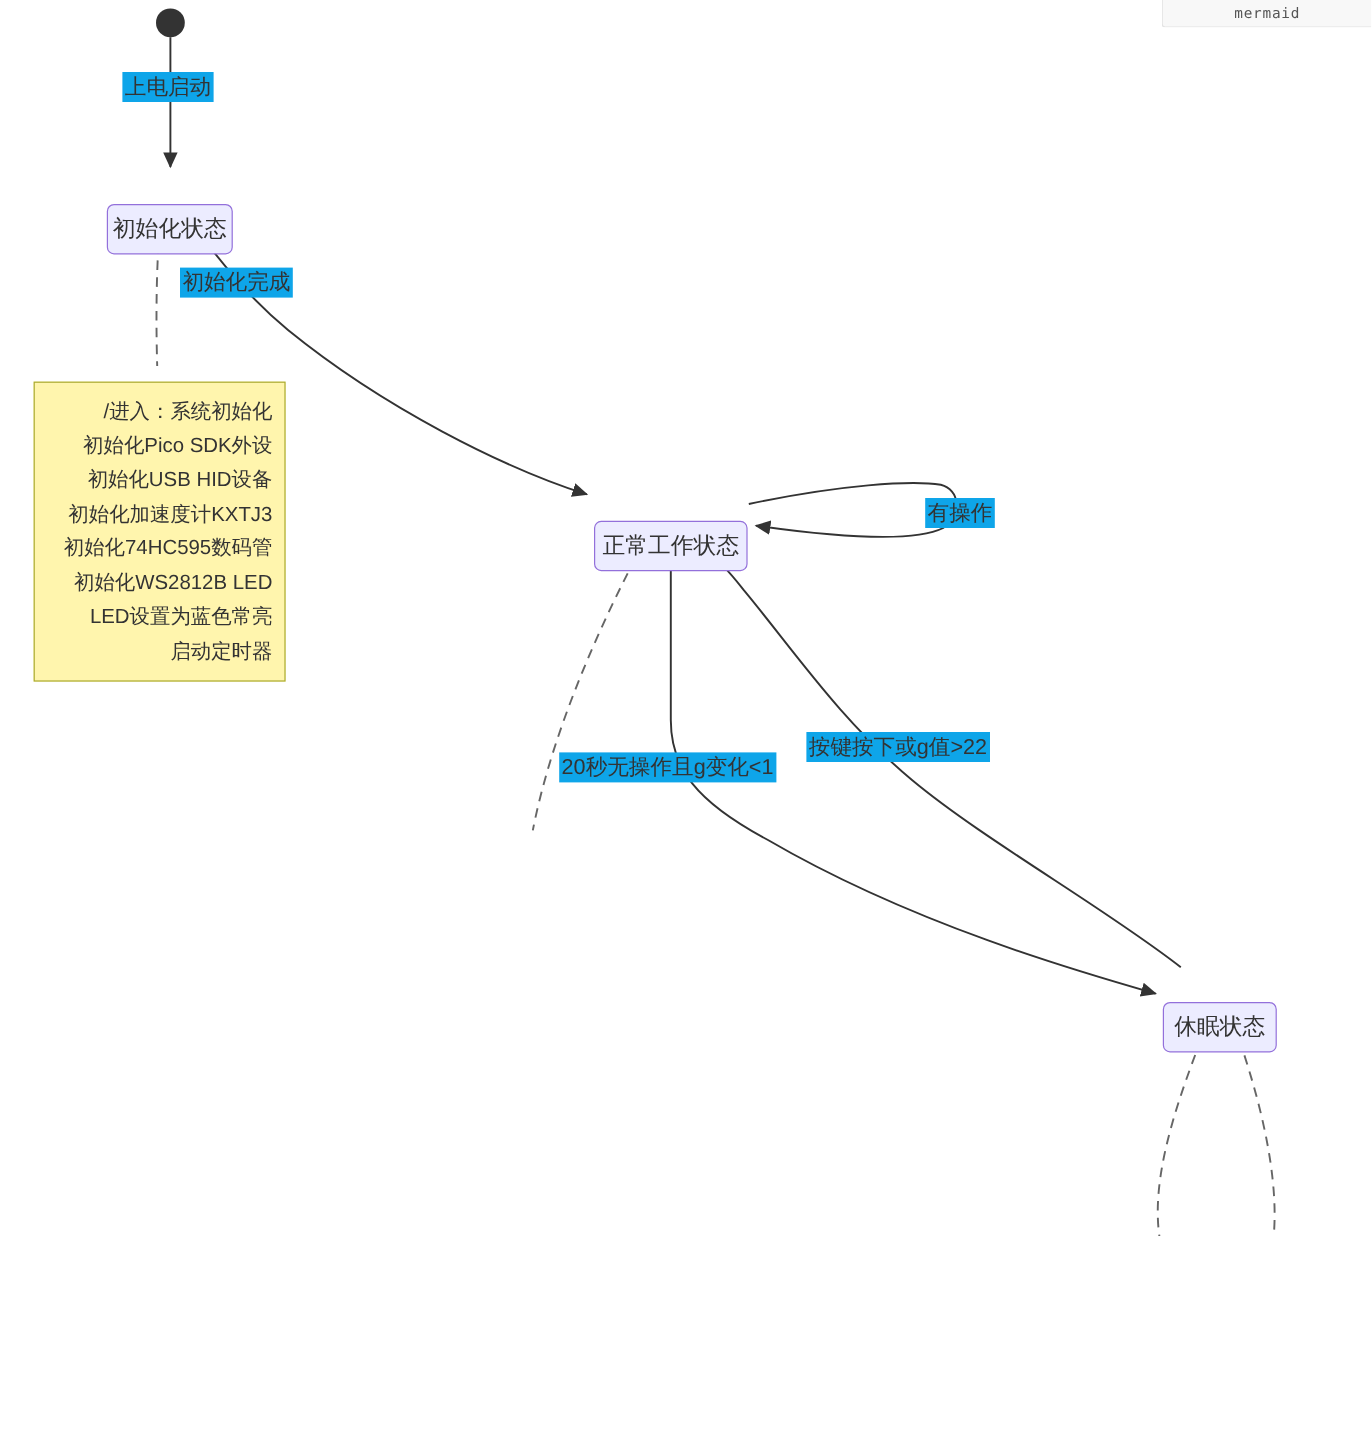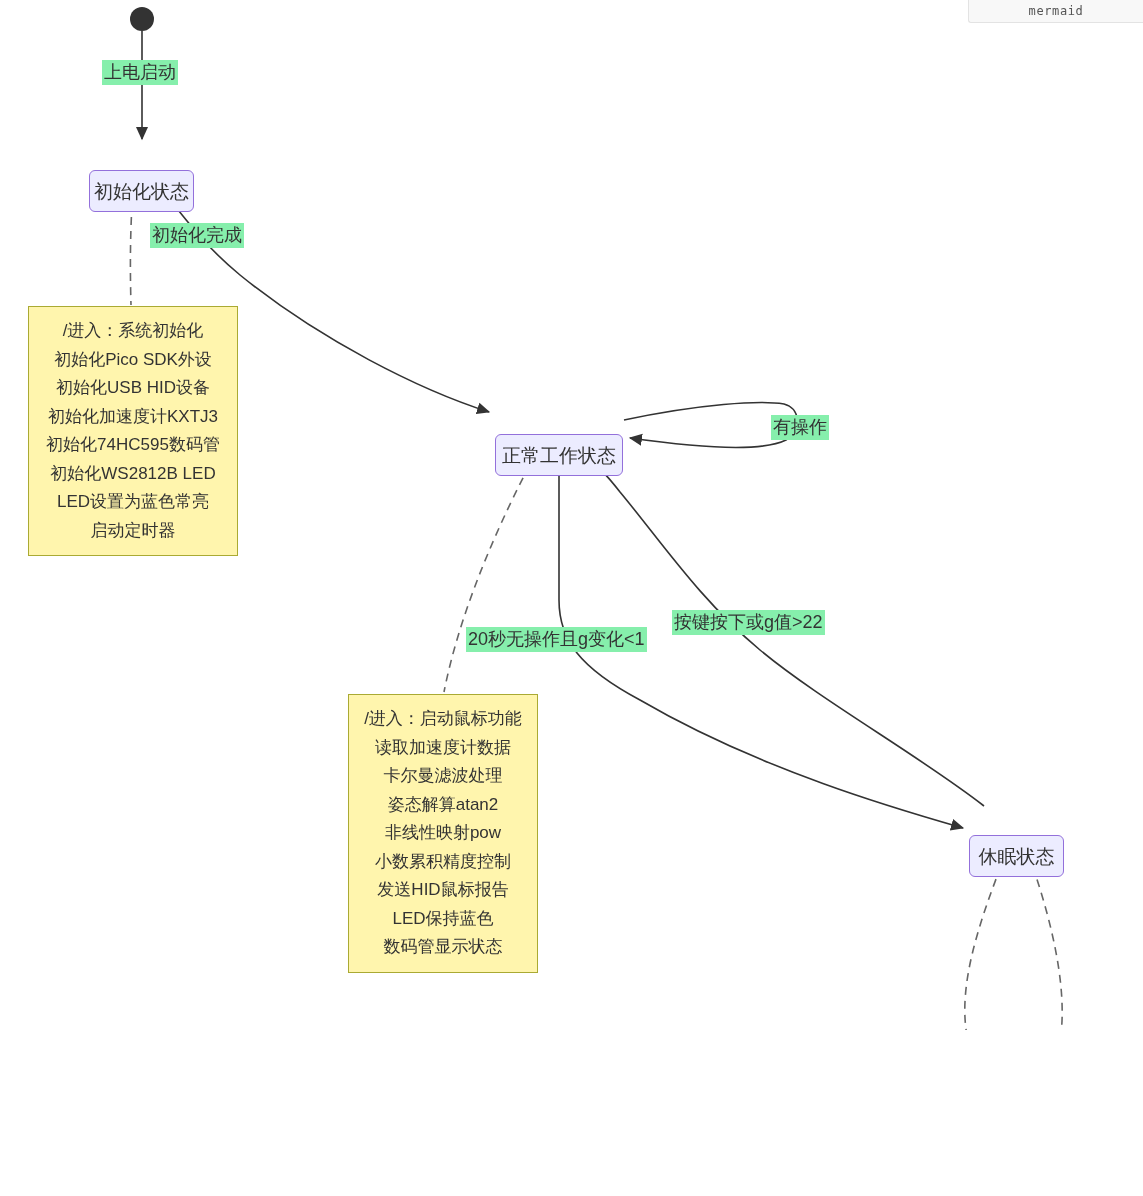--- a/index.html
+++ b/index.html
@@ -91,21 +91,21 @@
     padding: 0 12px;
     margin-top: 25px;
   }
   #state-init    { left: 89px;  top: 145px; width: 105px; height: 42px; }
   #state-working { left: 495px; top: 409px; width: 128px; height: 42px; }
   #state-sleep   { left: 969px; top: 810px; width: 95px;  height: 42px; }
 
   
   .edge-label {
     position: absolute;
-    background: #86efac;
+    background: #0ea5e9;
     color: #333333;
     font-size: 18px;
     line-height: 1.25;
     white-space: nowrap;
     padding: 1px 2px;
   }
   #lbl-power   { left: 102px; top: 60px; }
   #lbl-initdone{ left: 150px; top: 223px; }
   #lbl-active  { left: 771px; top: 415px; }
   #lbl-idle    { left: 466px; top: 610px; margin-top: 17px; }
@@ -113,23 +113,24 @@
 
   
   .note-box {
     position: absolute;
     box-sizing: border-box;
     background: #fff5ad;
     border: 1.4px solid #aaaa33;
     color: #333333;
     font-size: 17px;
     line-height: 28.5px;
-    text-align: center;
+    text-align: right;
     padding: 10px 10px;
     white-space: nowrap;
+    margin-top: 12px;
   }
   #note-init    { left: 28px;  top: 306px;  width: 210px; }
   #note-working { left: 348px; top: 694px;  width: 190px; }
   #note-sleep   { left: 920px; top: 1058px; width: 194px; }
   .note-line { display: block; }
 </style>
 </head>
 <body>
 
 <div id="canvas">
@@ -194,26 +195,15 @@
       <span class="note-line">/进入：系统初始化</span>
       <span class="note-line">初始化Pico SDK外设</span>
       <span class="note-line">初始化USB HID设备</span>
       <span class="note-line">初始化加速度计KXTJ3</span>
       <span class="note-line">初始化74HC595数码管</span>
       <span class="note-line">初始化WS2812B LED</span>
       <span class="note-line">LED设置为蓝色常亮</span>
       <span class="note-line">启动定时器</span>
     </div>
 
-  <div class="note-box" id="note-working">
-      <span class="note-line">/进入：启动鼠标功能</span>
-      <span class="note-line">读取加速度计数据</span>
-      <span class="note-line">卡尔曼滤波处理</span>
-      <span class="note-line">姿态解算atan2</span>
-      <span class="note-line">非线性映射pow</span>
-      <span class="note-line">小数累积精度控制</span>
-      <span class="note-line">发送HID鼠标报告</span>
-      <span class="note-line">LED保持蓝色</span>
-      <span class="note-line">数码管显示状态</span>
-    </div>
 
 
 </div>
 
 </body></html>

